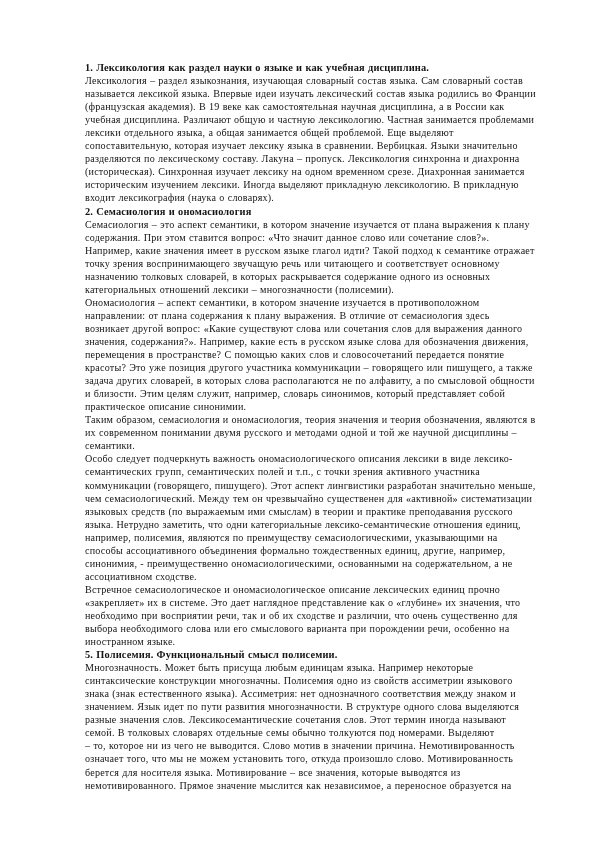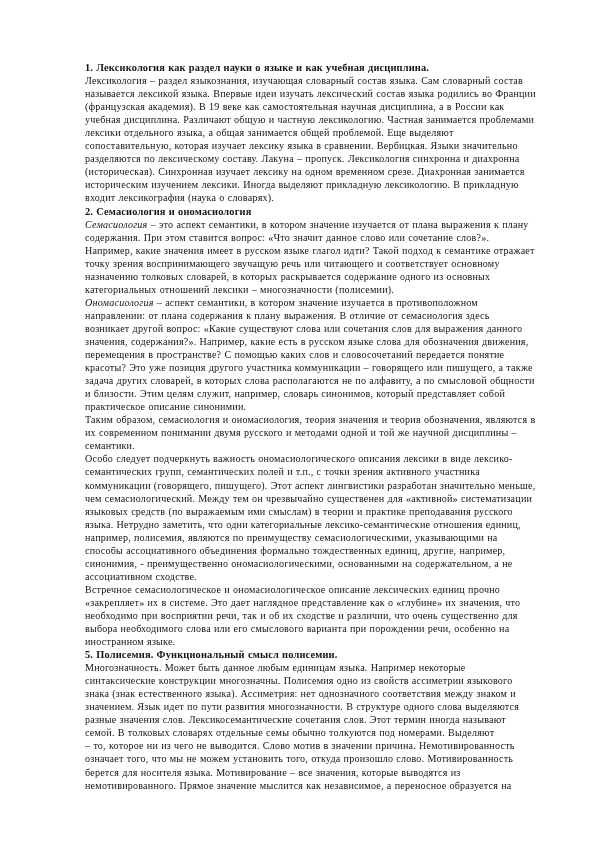--- a/index.html
+++ b/index.html
@@ -38,21 +38,20 @@
     letter-spacing: 0.02em;
     word-spacing: 0.04em;
     color: #141414;
   }
   .line.h {
     font-weight: bold;
     font-size: 10.4px;
     letter-spacing: 0.015em;
   }
   .it {
-    font-style: italic;
   }
 </style>
 </head>
 <body>
 
 <div class="page">
   <div class="doc-body" id="doc-body">
       <span class="line h">1. Лексикология как раздел науки о языке и как учебная дисциплина.</span>
       <span class="line">Лексикология – раздел языкознания, изучающая словарный состав языка. Сам словарный состав</span>
       <span class="line">называется лексикой языка. Впервые идеи изучать лексический состав языка родились во Франции</span>
@@ -92,21 +91,21 @@
       <span class="line">например, полисемия, являются по преимуществу семасиологическими, указывающими на</span>
       <span class="line">способы ассоциативного объединения формально тождественных единиц, другие, например,</span>
       <span class="line">синонимия, - преимущественно ономасиологическими, основанными на содержательном, а не</span>
       <span class="line">ассоциативном сходстве.</span>
       <span class="line">Встречное семасиологическое и ономасиологическое описание лексических единиц прочно</span>
       <span class="line">«закрепляет» их в системе. Это дает наглядное представление как о «глубине» их значения, что</span>
       <span class="line">необходимо при восприятии речи, так и об их сходстве и различии, что очень существенно для</span>
       <span class="line">выбора необходимого слова или его смыслового варианта при порождении речи, особенно на</span>
       <span class="line">иностранном языке.</span>
       <span class="line h">5. Полисемия. Функциональный смысл полисемии.</span>
-      <span class="line">Многозначность. Может быть данное любым единицам языка. Например некоторые</span>
+      <span class="line">Многозначность. Может быть присуща любым единицам языка. Например некоторые</span>
       <span class="line">синтаксические конструкции многозначны. Полисемия одно из свойств ассиметрии языкового</span>
       <span class="line">знака (знак естественного языка). Ассиметрия: нет однозначного соответствия между знаком и</span>
       <span class="line">значением. Язык идет по пути развития многозначности. В структуре одного слова выделяются</span>
       <span class="line">разные значения слов. Лексикосемантические сочетания слов. Этот термин иногда называют</span>
       <span class="line">семой. В толковых словарях отдельные семы обычно толкуются под номерами. Выделяют</span>
       <span class="line">– то, которое ни из чего не выводится. Слово мотив в значении причина. Немотивированность</span>
       <span class="line">означает того, что мы не можем установить того, откуда произошло слово. Мотивированность</span>
       <span class="line">берется для носителя языка. Мотивирование – все значения, которые выводятся из</span>
       <span class="line">немотивированного. Прямое значение мыслится как независимое, а переносное образуется на</span>
     </div>

